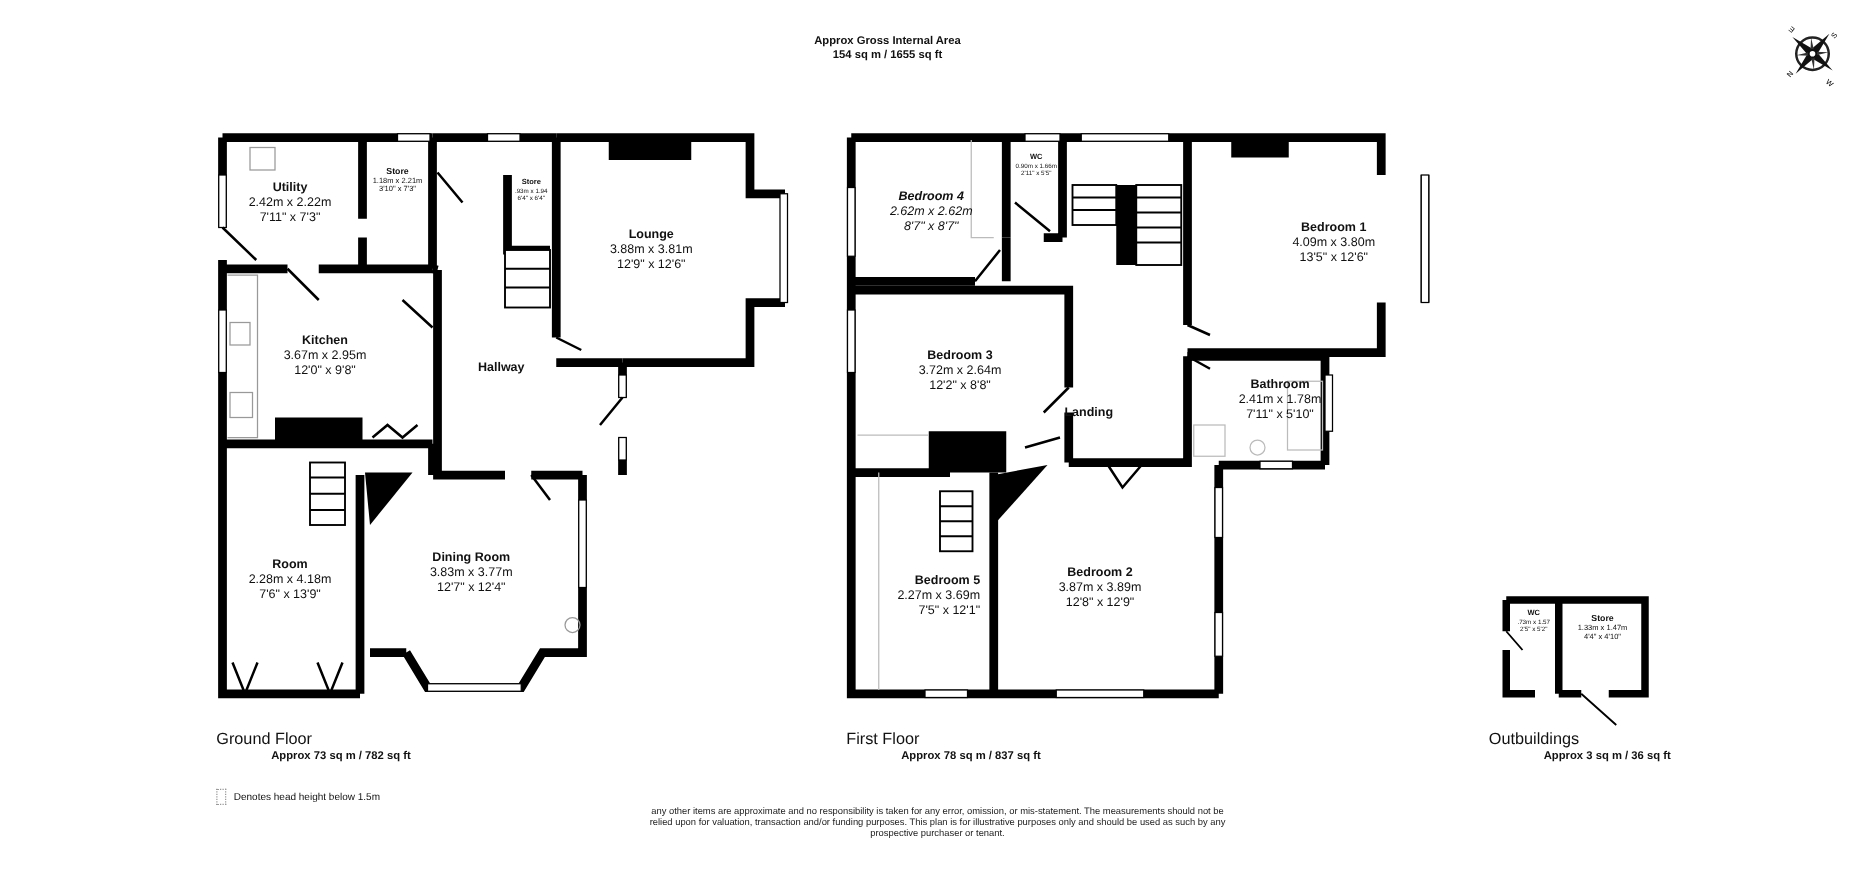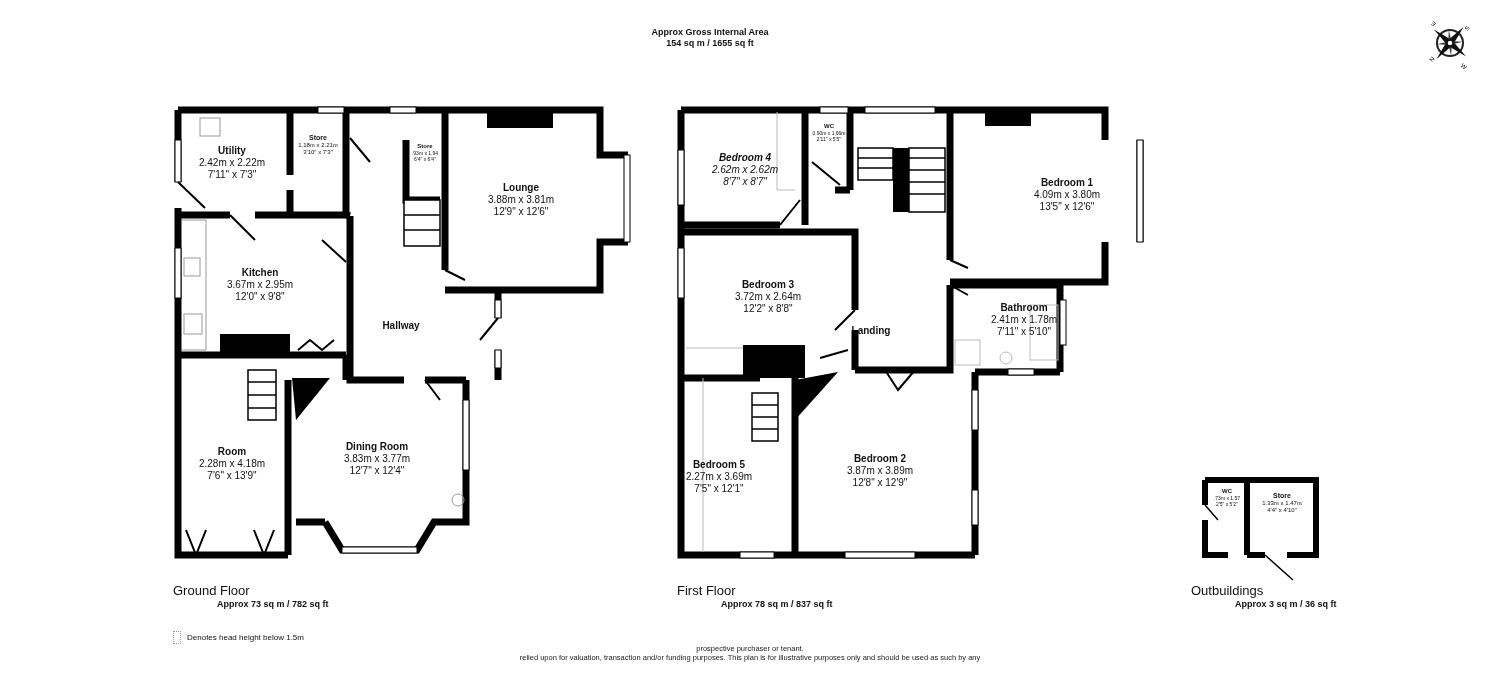--- a/index.html
+++ b/index.html
@@ -183,21 +183,21 @@
 <div class="room-label" style="left:521px; top:182px;">
   <span class="room-name">Lounge</span>
   <span class="room-dim">3.88m x 3.81m</span>
   <span class="room-dim">12'9" x 12'6"</span>
 </div>
 <div class="room-label" style="left:260px; top:267px;">
   <span class="room-name">Kitchen</span>
   <span class="room-dim">3.67m x 2.95m</span>
   <span class="room-dim">12'0" x 9'8"</span>
 </div>
-<div class="room-label" style="left:401px; top:320px;">
+<div class="room-label" style="left:401px; top:289px;">
   <span class="room-name">Hallway</span>
 </div>
 <div class="room-label" style="left:232px; top:446px;">
   <span class="room-name">Room</span>
   <span class="room-dim">2.28m x 4.18m</span>
   <span class="room-dim">7'6" x 13'9"</span>
 </div>
 <div class="room-label" style="left:377px; top:441px;">
   <span class="room-name">Dining Room</span>
   <span class="room-dim">3.83m x 3.77m</span>
@@ -225,21 +225,21 @@
   <span class="room-dim">12'2" x 8'8"</span>
 </div>
 <div class="room-label" style="left:871px; top:285px;margin-top:40px;">
   <span class="room-name">Landing</span>
 </div>
 <div class="room-label" style="left:1024px; top:302px;">
   <span class="room-name">Bathroom</span>
   <span class="room-dim">2.41m x 1.78m</span>
   <span class="room-dim">7'11" x 5'10"</span>
 </div>
-<div class="room-label" style="left:719px; top:459px;">
+<div class="room-label" style="left:751px; top:459px;text-align:right;">
   <span class="room-name">Bedroom 5</span>
   <span class="room-dim">2.27m x 3.69m</span>
   <span class="room-dim">7'5" x 12'1"</span>
 </div>
 <div class="room-label" style="left:880px; top:453px;">
   <span class="room-name">Bedroom 2</span>
   <span class="room-dim">3.87m x 3.89m</span>
   <span class="room-dim">12'8" x 12'9"</span>
 </div>
 
@@ -266,15 +266,16 @@
   <div class="floor-title">Outbuildings</div>
   <div class="floor-area">Approx 3 sq m / 36 sq ft</div>
 </div>
 
 <div class="abs legend">
   <span class="legend-box"></span>
   <span>Denotes head height below 1.5m</span>
 </div>
 
 <div class="abs disclaimer">
+  <div>any other items are approximate and no responsibility is taken for any error, omission, or mis-statement. The measurements should not be</div>
+  <div>relied upon for valuation, transaction and/or funding purposes. This plan is for illustrative purposes only and should be used as such by any</div>
   <div>prospective purchaser or tenant.</div>
-  <div>relied upon for valuation, transaction and/or funding purposes. This plan is for illustrative purposes only and should be used as such by any</div>
 </div>
 
 </body></html>

